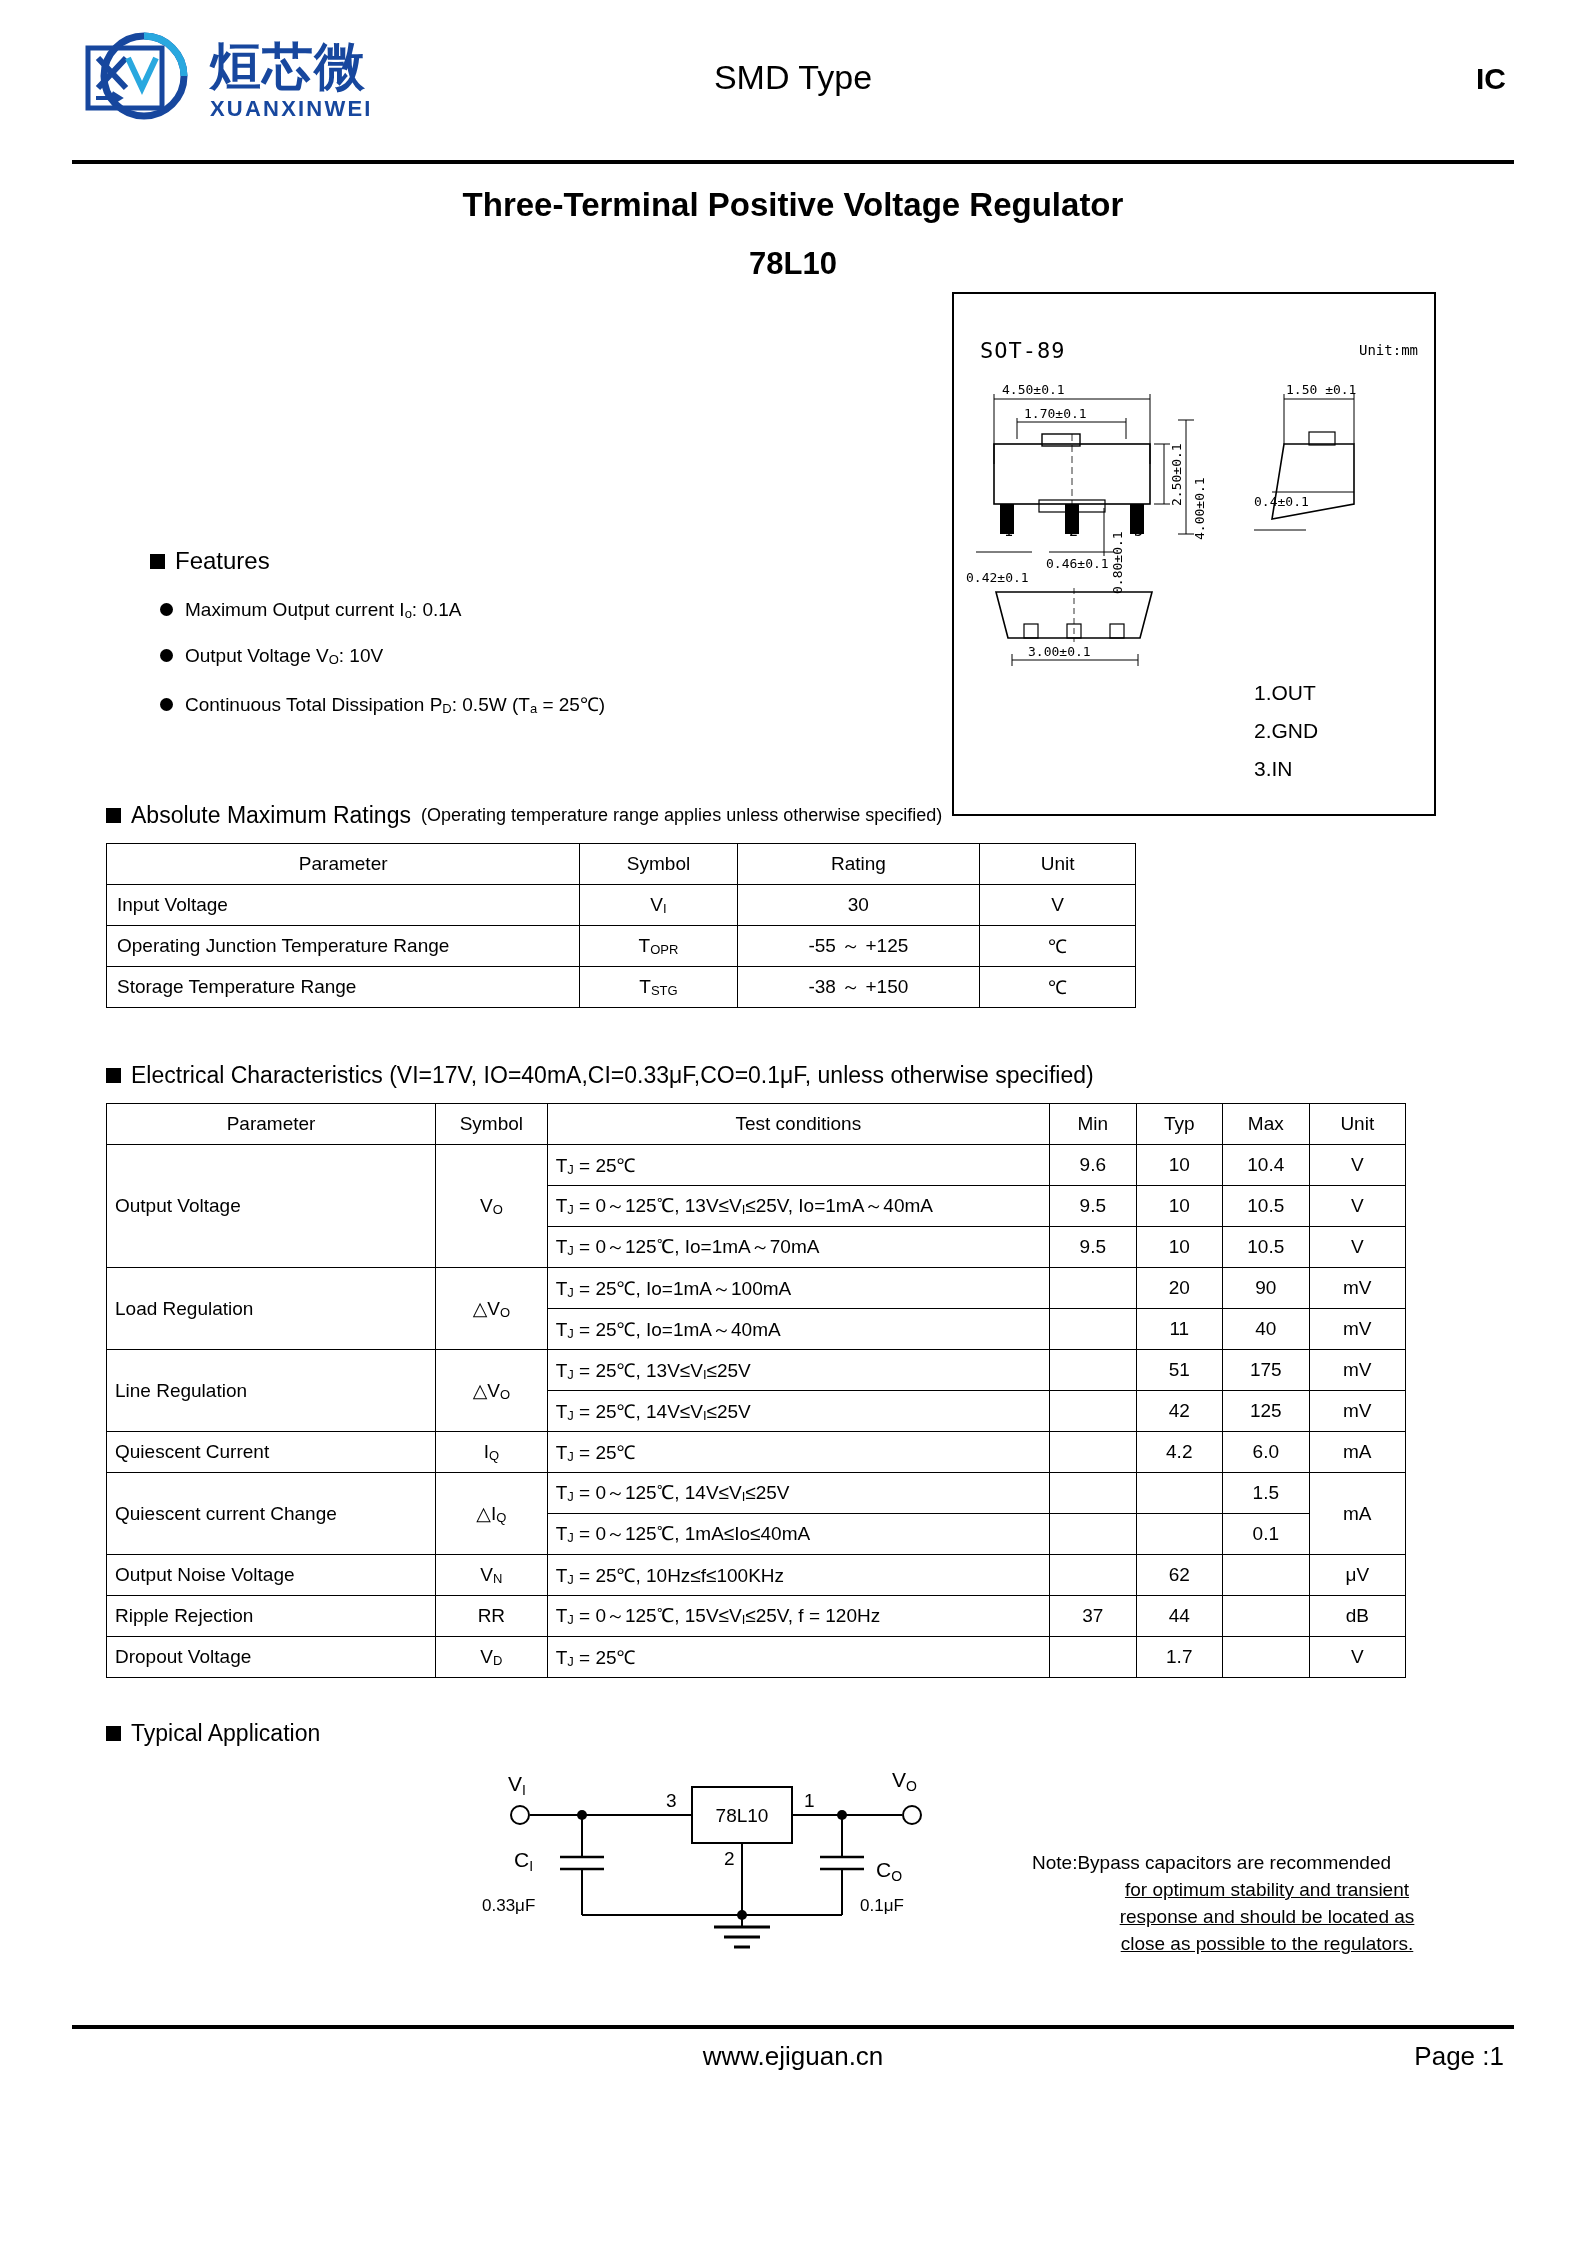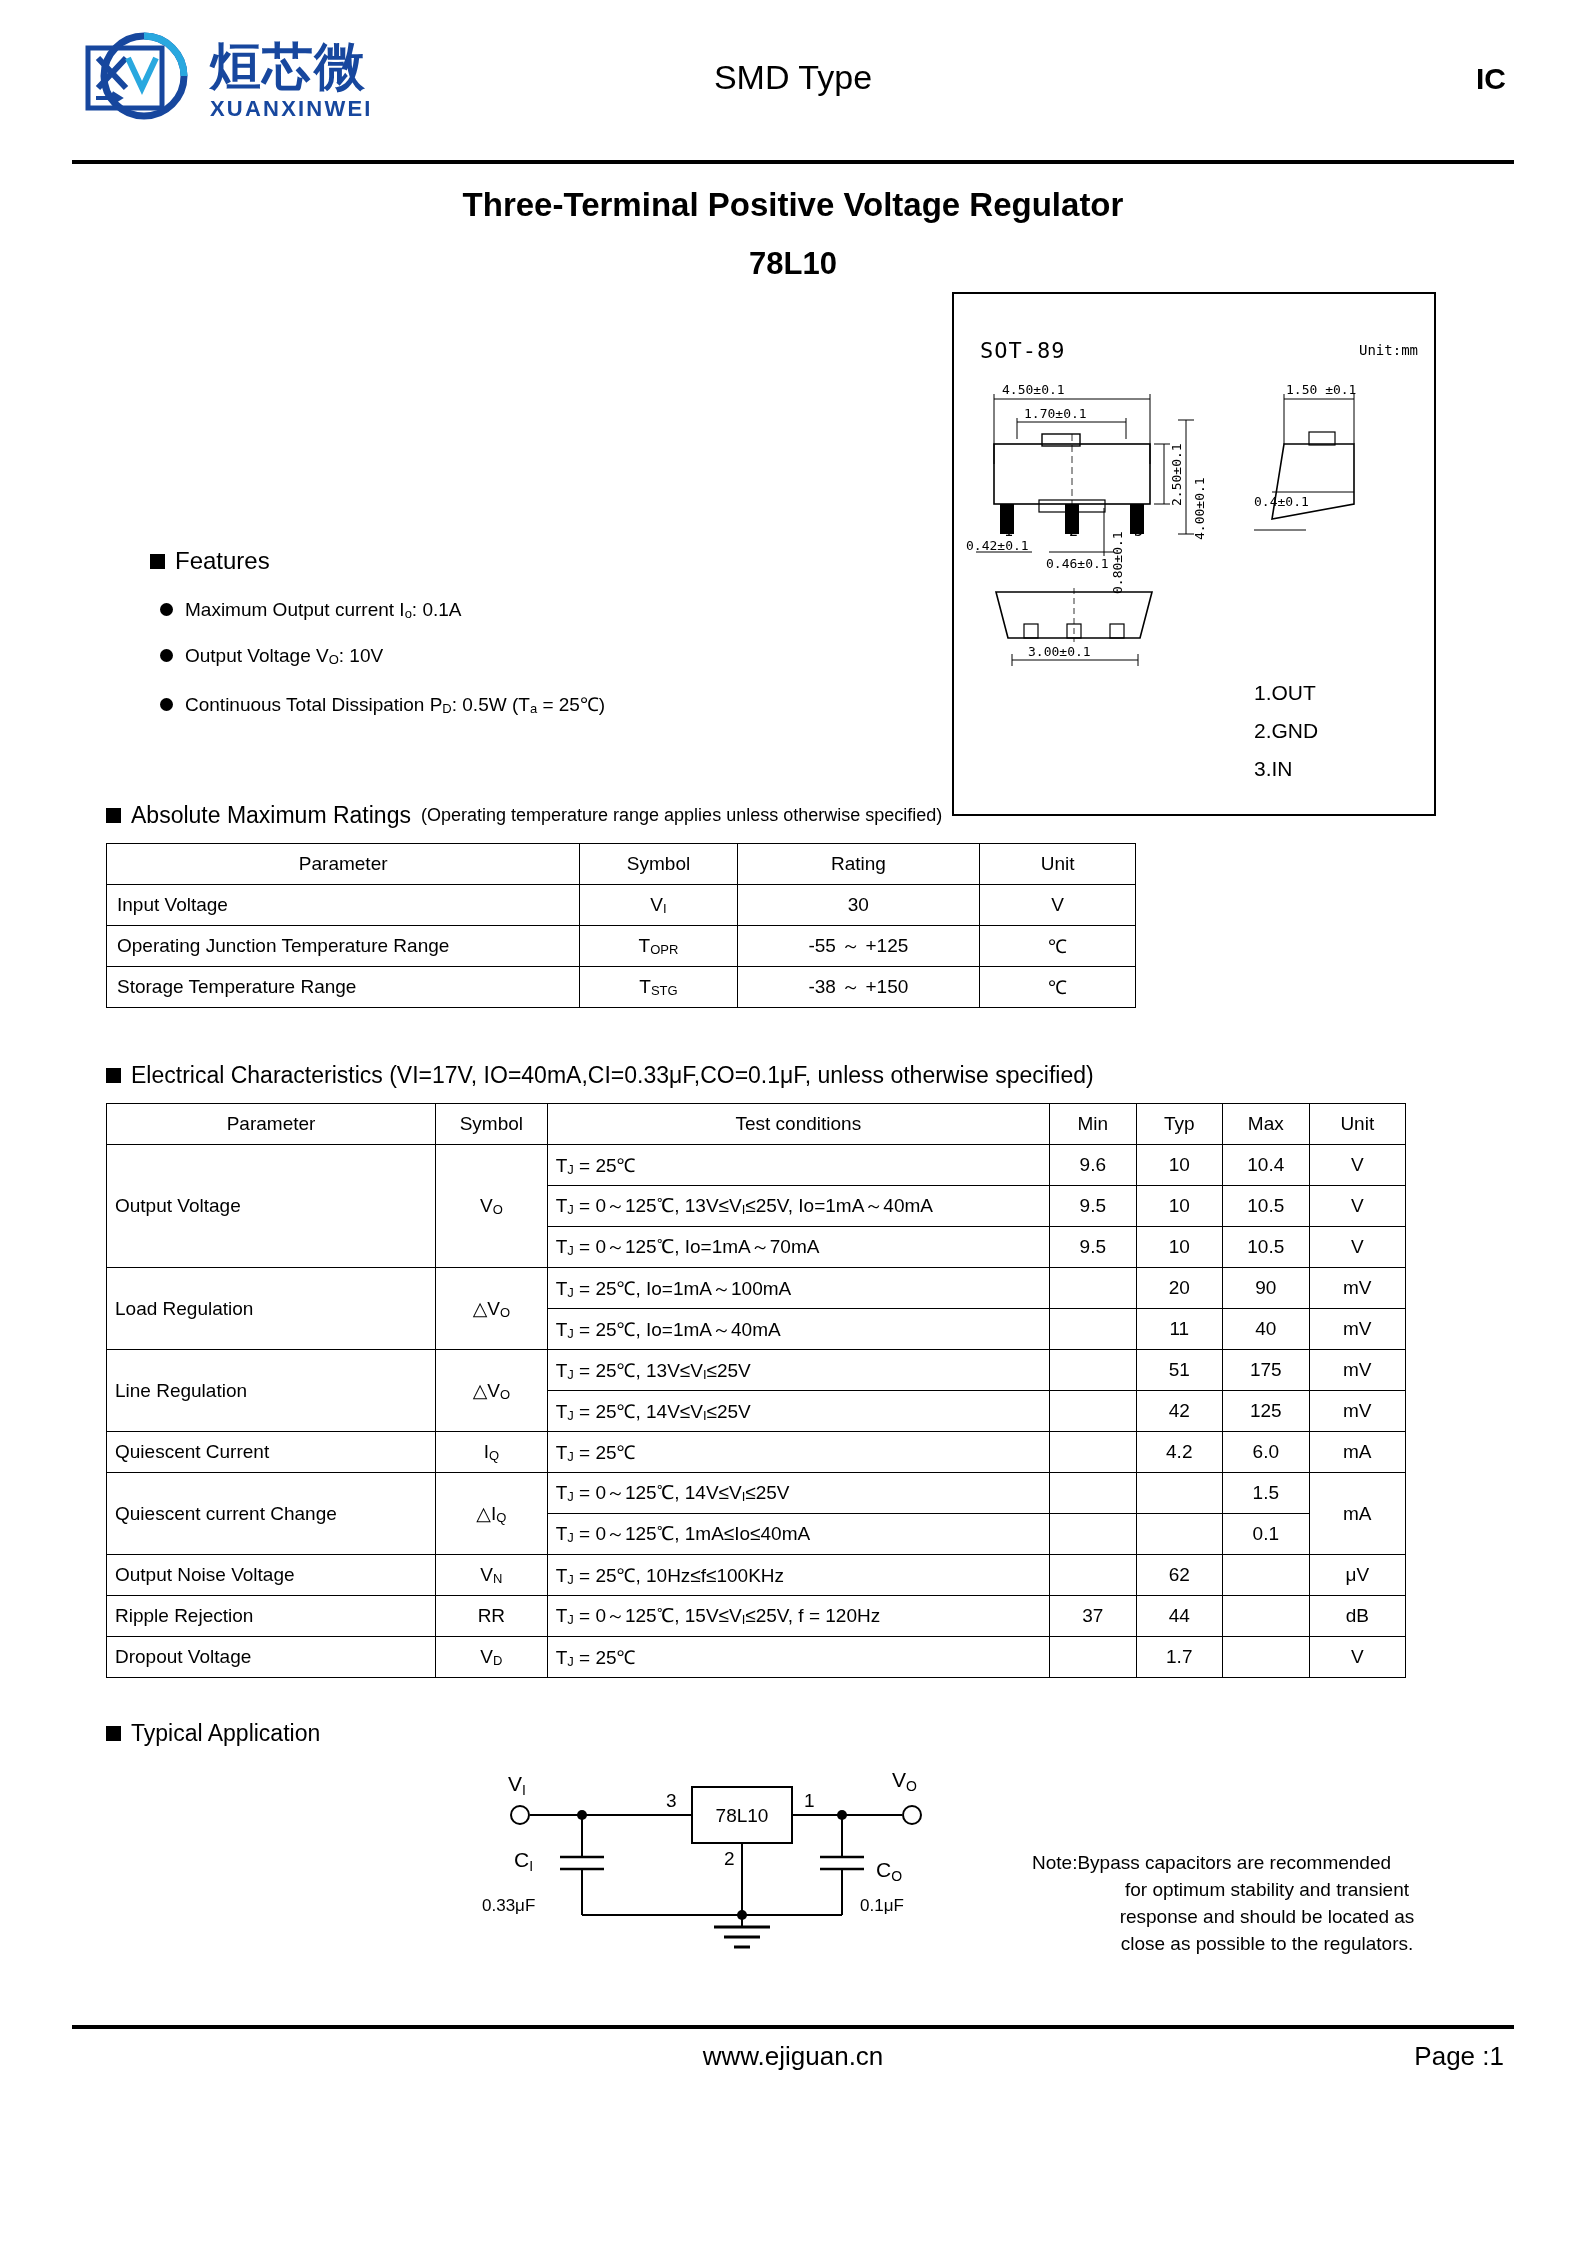--- a/index.html
+++ b/index.html
@@ -231,21 +231,21 @@
     margin-top: 10px;
   }
   .app-note {
     position: absolute;
     left: 960px;
     top: 92px;
     font-size: 19px;
     line-height: 27px;
     width: 470px;
   }
-  .app-note .ind { display: block; text-align: center; }
+  .app-note .ind { display: block; text-align: center; text-decoration: underline; }
 
   
   .footer-rule {
     height: 4px;
     background: #000;
     margin-top: 18px;
   }
   .footer {
     position: relative;
     margin-top: 12px;
@@ -366,21 +366,21 @@
         <line x1="120" y1="294" x2="120" y2="348" stroke="#000" stroke-width="0.8" stroke-dasharray="6,4"></line>
         <line x1="58" y1="366" x2="184" y2="366" stroke="#000" stroke-width="1"></line>
         <line x1="58" y1="360" x2="58" y2="372" stroke="#000" stroke-width="1"></line>
         <line x1="184" y1="360" x2="184" y2="372" stroke="#000" stroke-width="1"></line>
       </svg>
 
       <div class="dim" style="left:48px; top:88px;">4.50±0.1</div>
       <div class="dim" style="left:70px; top:112px;">1.70±0.1</div>
       <div class="vdim" style="left:215px; top:212px;">2.50±0.1</div>
       <div class="vdim" style="left:238px; top:246px;">4.00±0.1</div>
-      <div class="dim" style="left:12px; top:244px;">0.42±0.1</div>
+      <div class="dim" style="left:12px; top:276px;">0.42±0.1</div>
       <div class="dim" style="left:92px; top:262px;">0.46±0.1</div>
       <div class="vdim" style="left:156px; top:300px;">0.80±0.1</div>
       <div class="dim" style="left:332px; top:88px;">1.50 ±0.1</div>
       <div class="dim" style="left:300px; top:200px;">0.4±0.1</div>
       <div class="dim" style="left:74px; top:350px;">3.00±0.1</div>
 
       <div class="pins">
         <div>1.OUT</div>
         <div>2.GND</div>
         <div>3.IN</div>

